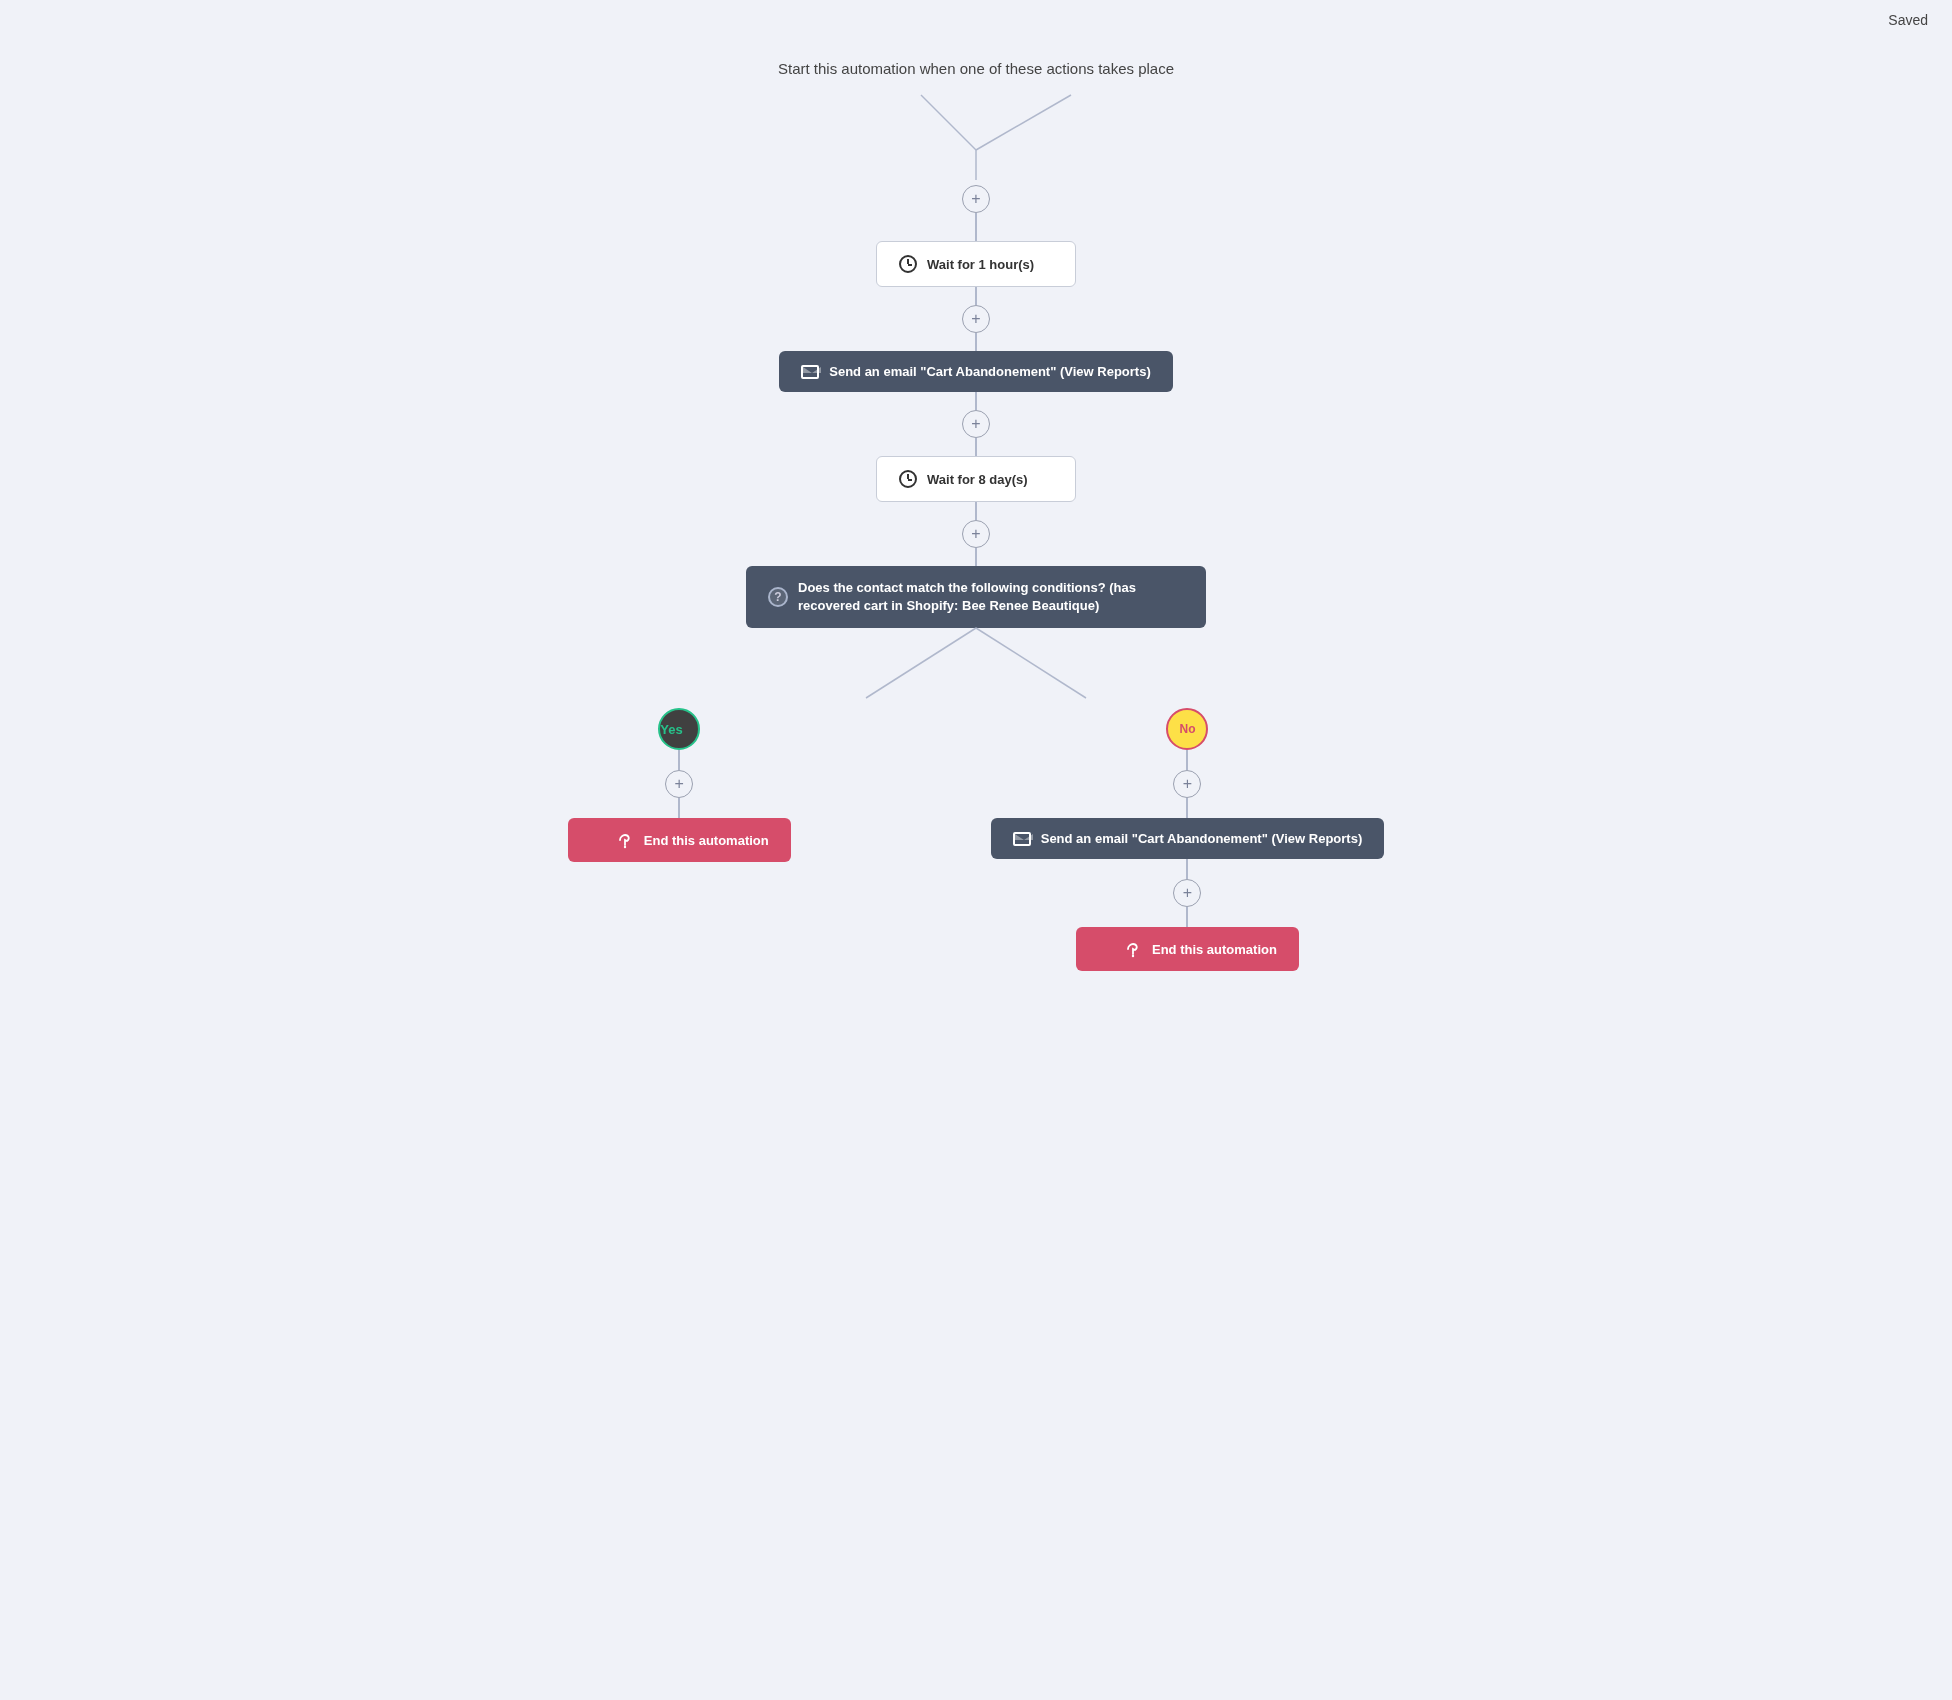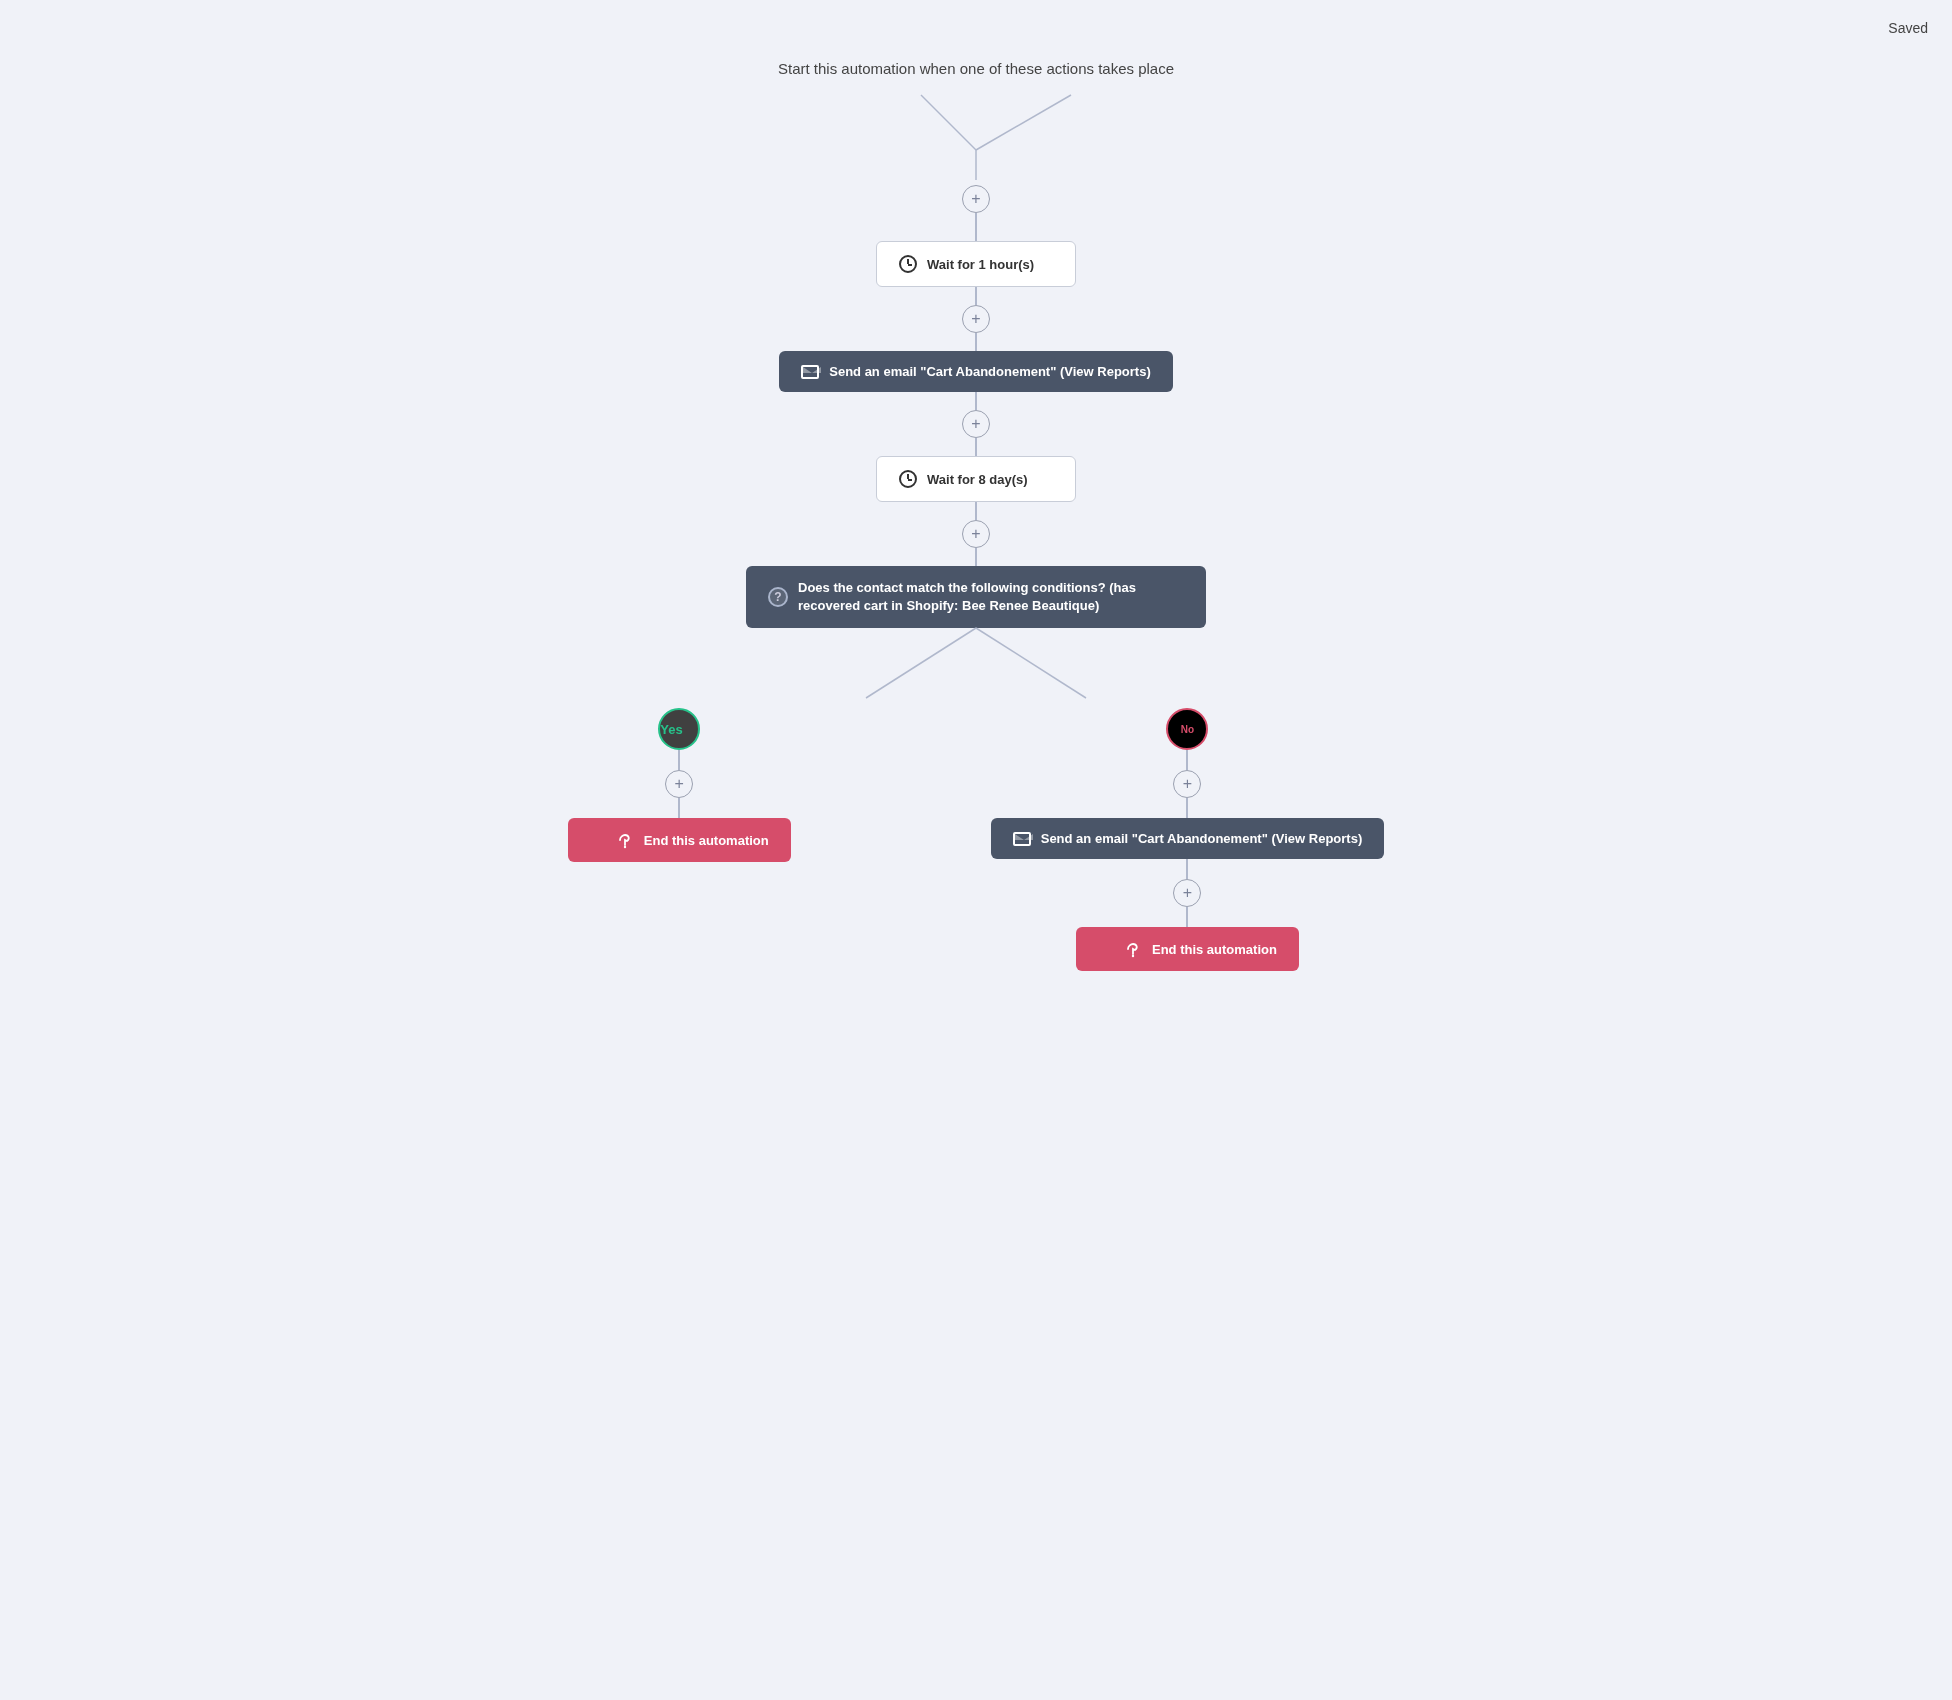--- a/index.html
+++ b/index.html
@@ -4,21 +4,21 @@
   <style>
     * { box-sizing: border-box; margin: 0; padding: 0; }
     body {
       background: #f0f2f8;
       font-family: -apple-system, BlinkMacSystemFont, 'Segoe UI', sans-serif;
       min-height: 1700px;
       position: relative;
     }
     .top-bar {
       position: absolute;
-      top: 8px;
+      top: 0;
       right: 0;
       padding: 12px 24px;
       font-size: 14px;
       color: #444;
     }
     .canvas {
       display: flex;
       flex-direction: column;
       align-items: center;
       padding-top: 60px;
@@ -179,23 +179,23 @@
       background: #404040;
       display: flex; align-items: center; 
       font-size: 13px;
       color: #26c28a;
       font-weight: 600;
     }
     .no-circle {
       width: 42px; height: 42px;
       border-radius: 50%;
       border: 2px solid #d64d6a;
-      background: #000000;
+      background: #fde047;
       display: flex; align-items: center; justify-content: center;
-      font-size: 10px;
+      font-size: 12px;
       color: #d64d6a;
       font-weight: 600;
     }
   </style>
 </head>
 <body>
 
 <div class="top-bar">
   <span>Saved</span>
 </div>

